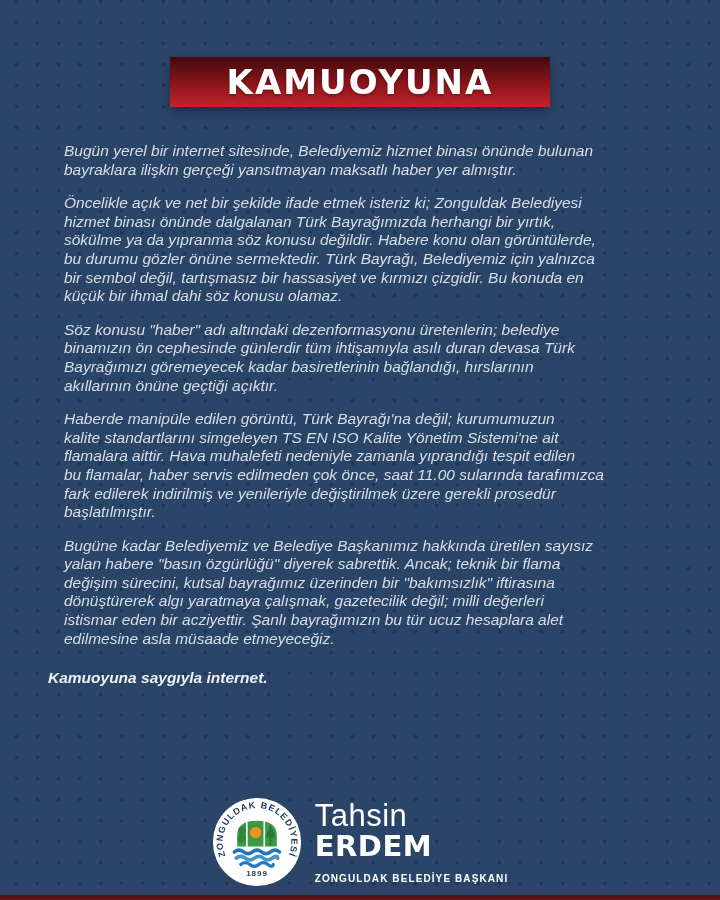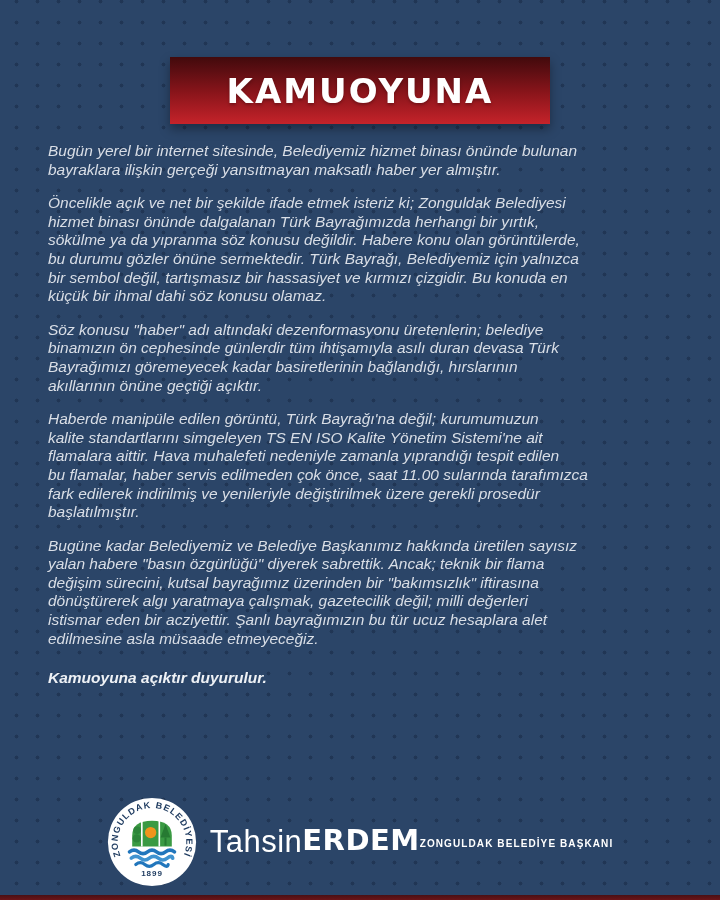--- a/index.html
+++ b/index.html
@@ -10,53 +10,53 @@
   .canvas {
     position: relative; width: 720px; height: 900px;
     background-color: #2b4568;
     background-image: radial-gradient(rgba(8,18,38,0.30) 1.7px, transparent 2.2px);
     background-size: 21px 21px;
     background-position: 6px 12px;
   }
   
   .banner {
     position: absolute; top: 57px; left: 50%; transform: translateX(-50%);
-    width: 380px; height: 67px;
+    width: 380px; height: 50px;
     background: linear-gradient(180deg, #420a0c 0%, #5c0e12 20%, #8c151b 55%, #c5232a 100%);
     display: flex; align-items: center; justify-content: center;
     box-shadow: 0 5px 10px rgba(0,0,0,0.35);
   }
   .banner-title {
     margin: 0;
     font-family: "DejaVu Sans", sans-serif;
     font-weight: 800; font-size: 34px; letter-spacing: 2px;
     color: #ffffff; text-shadow: 0 2px 3px rgba(0,0,0,0.25);
   }
   
   .statement {
     position: absolute; top: 142px; left: 48px; right: 42px;
     color: #d9dee6; font-style: italic;
     font-size: 15.5px; line-height: 18.6px;
   }
   .statement p {
-    margin: 0 0 15px 0;
+    margin: 0 0 15px 16px;
     white-space: pre-line;
   }
   .closing {
     margin-top: 21px;
     font-weight: bold; font-style: italic;
     color: #eef1f5; font-size: 15.5px;
   }
   
   .footer {
     position: absolute; top: 797px; left: 0; right: 0;
     display: flex; align-items: center; justify-content: center; gap: 13px;
   }
   .logo-wrap { width: 90px; height: 90px; flex: 0 0 auto; }
-  .name-block { display: flex; flex-direction: row; align-items: flex-start; color: #ffffff; }
+  .name-block { display: flex; flex-direction: column; align-items: flex-start; color: #ffffff; }
   .first-name {
     font-size: 31px; font-weight: 400; line-height: 1.02; letter-spacing: 0.5px;
   }
   .last-name {
     font-family: "DejaVu Sans", sans-serif;
     font-size: 29px; font-weight: 800; line-height: 0.98; letter-spacing: 0.5px;
   }
   .mayor-title {
     margin-top: 12px;
     font-size: 10px; font-weight: bold; letter-spacing: 1.1px;
@@ -96,21 +96,21 @@
 flamalara aittir. Hava muhalefeti nedeniyle zamanla yıprandığı tespit edilen
 bu flamalar, haber servis edilmeden çok önce, saat 11.00 sularında tarafımızca
 fark edilerek indirilmiş ve yenileriyle değiştirilmek üzere gerekli prosedür
 başlatılmıştır.</p>
     <p>Bugüne kadar Belediyemiz ve Belediye Başkanımız hakkında üretilen sayısız
 yalan habere "basın özgürlüğü" diyerek sabrettik. Ancak; teknik bir flama
 değişim sürecini, kutsal bayrağımız üzerinden bir "bakımsızlık" iftirasına
 dönüştürerek algı yaratmaya çalışmak, gazetecilik değil; milli değerleri
 istismar eden bir acziyettir. Şanlı bayrağımızın bu tür ucuz hesaplara alet
 edilmesine asla müsaade etmeyeceğiz.</p>
-    <div class="closing">Kamuoyuna açıktır duyurulur.</div>
+    <div class="closing">Kamuoyuna saygıyla internet.</div>
   </div>
 
   <div class="footer">
     <div class="logo-wrap">
       <svg viewBox="0 0 100 100" width="90" height="90" aria-hidden="true">
         <defs>
           <clipPath id="emblemClip">
               <circle cx="50" cy="50" r="42"></circle>
             </clipPath>
           <path id="arcPath" d="M 23,77 A 38,38 0 1 1 77,77" fill="none"></path>

